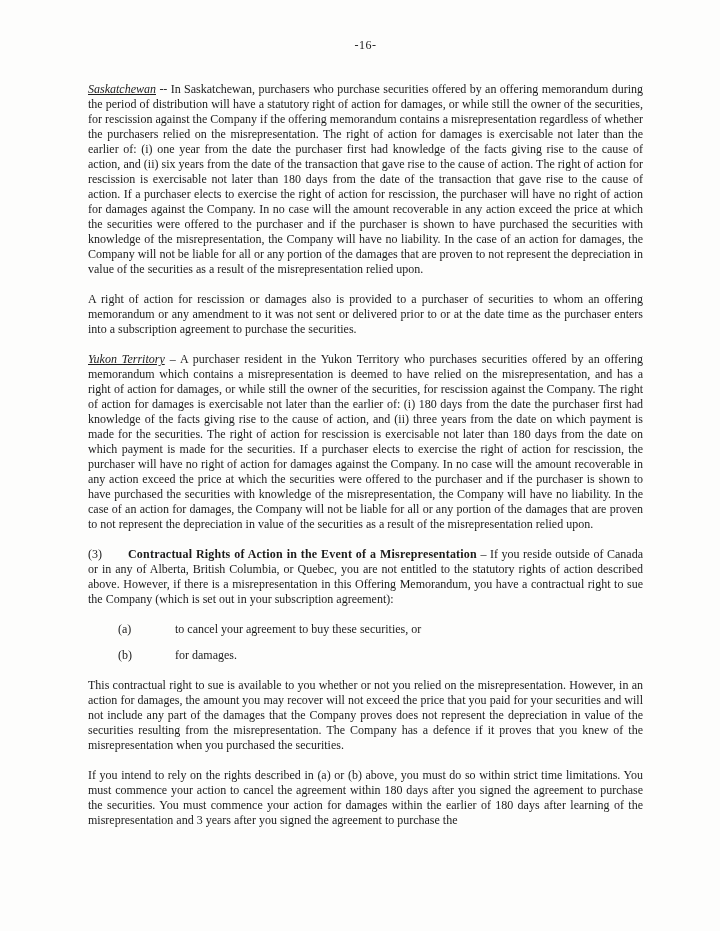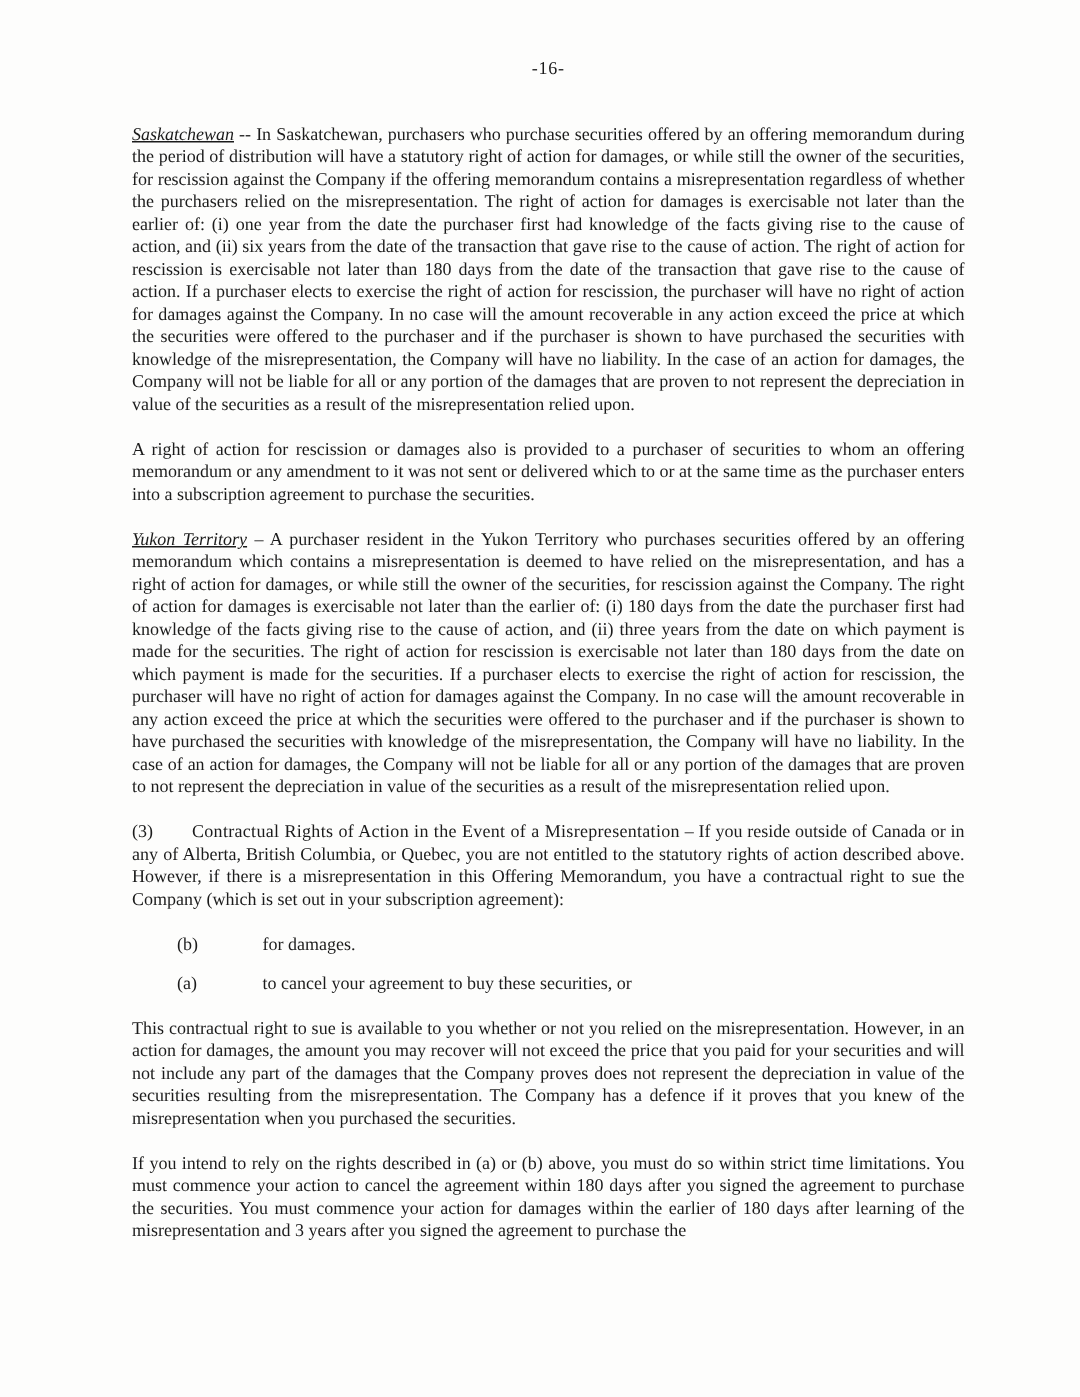--- a/index.html
+++ b/index.html
@@ -28,21 +28,21 @@
   }
   .para {
     margin: 0 0 15px 0;
     text-align: justify;
   }
   .lead-italic {
     font-style: italic;
     text-decoration: underline;
   }
   .heading-bold {
-    font-weight: normal;
+    font-weight: bold;
     letter-spacing: 0.2px;
   }
   .item-number {
     display: inline-block;
     width: 40px;
   }
   .sub-list {
     margin: 0 0 15px 30px;
   }
   .list-item {
@@ -55,32 +55,32 @@
 </style>
 </head>
 <body>
 
 <div class="page">
 
   <div class="page-number">-16-</div>
 
   <p class="para"><span class="lead-italic">Saskatchewan</span><span> -- </span><span>In Saskatchewan, purchasers who purchase securities offered by an offering memorandum during the period of distribution will have a statutory right of action for damages, or while still the owner of the securities, for rescission against the Company if the offering memorandum contains a misrepresentation regardless of whether the purchasers relied on the misrepresentation. The right of action for damages is exercisable not later than the earlier of: (i) one year from the date the purchaser first had knowledge of the facts giving rise to the cause of action, and (ii) six years from the date of the transaction that gave rise to the cause of action. The right of action for rescission is exercisable not later than 180 days from the date of the transaction that gave rise to the cause of action. If a purchaser elects to exercise the right of action for rescission, the purchaser will have no right of action for damages against the Company. In no case will the amount recoverable in any action exceed the price at which the securities were offered to the purchaser and if the purchaser is shown to have purchased the securities with knowledge of the misrepresentation, the Company will have no liability. In the case of an action for damages, the Company will not be liable for all or any portion of the damages that are proven to not represent the depreciation in value of the securities as a result of the misrepresentation relied upon.</span></p>
 
-  <p class="para"><span>A right of action for rescission or damages also is provided to a purchaser of securities to whom an offering memorandum or any amendment to it was not sent or delivered which to or at the same time as the purchaser enters into a subscription agreement to purchase the securities.</span></p>
+  <p class="para"><span>A right of action for rescission or damages also is provided to a purchaser of securities to whom an offering memorandum or any amendment to it was not sent or delivered prior to or at the date time as the purchaser enters into a subscription agreement to purchase the securities.</span></p>
 
   <p class="para"><span class="lead-italic">Yukon Territory</span><span> – </span><span>A purchaser resident in the Yukon Territory who purchases securities offered by an offering memorandum which contains a misrepresentation is deemed to have relied on the misrepresentation, and has a right of action for damages, or while still the owner of the securities, for rescission against the Company. The right of action for damages is exercisable not later than the earlier of: (i) 180 days from the date the purchaser first had knowledge of the facts giving rise to the cause of action, and (ii) three years from the date on which payment is made for the securities. The right of action for rescission is exercisable not later than 180 days from the date on which payment is made for the securities. If a purchaser elects to exercise the right of action for rescission, the purchaser will have no right of action for damages against the Company. In no case will the amount recoverable in any action exceed the price at which the securities were offered to the purchaser and if the purchaser is shown to have purchased the securities with knowledge of the misrepresentation, the Company will have no liability. In the case of an action for damages, the Company will not be liable for all or any portion of the damages that are proven to not represent the depreciation in value of the securities as a result of the misrepresentation relied upon.</span></p>
 
   <p class="para"><span class="item-number">(3)</span><span class="heading-bold">Contractual Rights of Action in the Event of a Misrepresentation</span><span> – </span><span>If you reside outside of Canada or in any of Alberta, British Columbia, or Quebec, you are not entitled to the statutory rights of action described above.  However, if there is a misrepresentation in this Offering Memorandum, you have a contractual right to sue the Company (which is set out in your subscription agreement):</span></p>
 
   <div class="sub-list">
     <div class="list-item">
-      <span class="list-marker">(b)</span><span>for damages.</span>
+      <span class="list-marker">(a)</span><span>to cancel your agreement to buy these securities, or</span>
     </div>
     <div class="list-item">
-      <span class="list-marker">(a)</span><span>to cancel your agreement to buy these securities, or</span>
+      <span class="list-marker">(b)</span><span>for damages.</span>
     </div>
   </div>
 
   <p class="para"><span>This contractual right to sue is available to you whether or not you relied on the misrepresentation. However, in an action for damages, the amount you may recover will not exceed the price that you paid for your securities and will not include any part of the damages that the Company proves does not represent the depreciation in value of the securities resulting from the misrepresentation. The Company has a defence if it proves that you knew of the misrepresentation when you purchased the securities.</span></p>
 
   <p class="para"><span>If you intend to rely on the rights described in (a) or (b) above, you must do so within strict time limitations. You must commence your action to cancel the agreement within 180 days after you signed the agreement to purchase the securities. You must commence your action for damages within the earlier of 180 days after learning of the misrepresentation and 3 years after you signed the agreement to purchase the</span></p>
 
 </div>
 
 </body></html>

